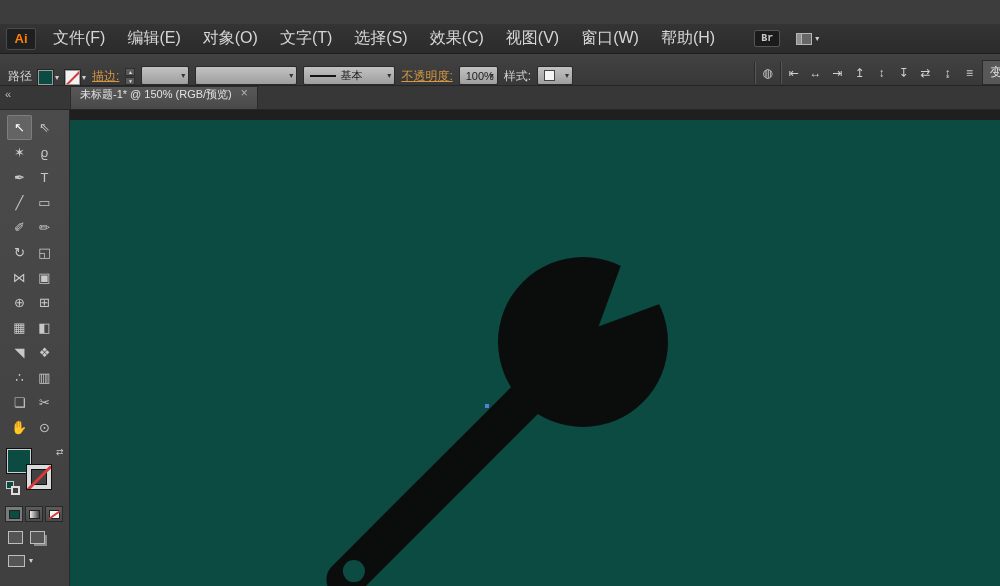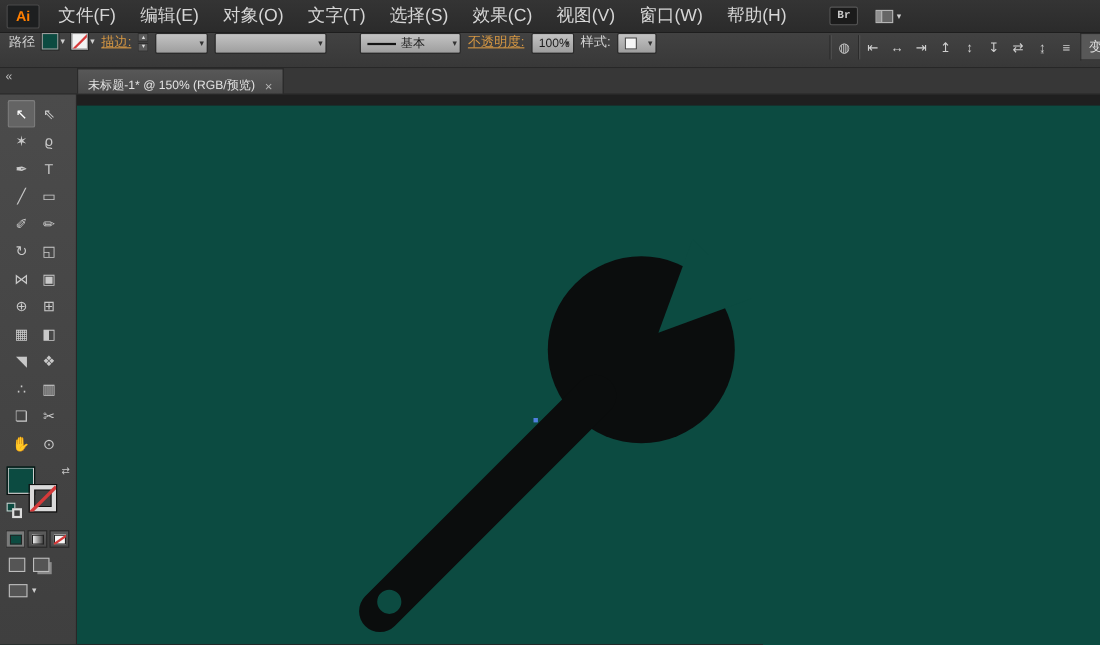--- a/index.html
+++ b/index.html
@@ -1,58 +1,58 @@
 <!DOCTYPE html>
 <html style="--canvas_bg: #0c4b41; --wrench: #0b0d0d; --anchor: #4f7fe0; --link: #d79843;"><head>
 <meta charset="utf-8">
 <style>
   *{box-sizing:border-box;}
   html,body{margin:0;padding:0;background:#222;}
   #app{width:1000px;height:586px;font-family:"Liberation Sans","DejaVu Sans",sans-serif;display:flex;flex-direction:column;overflow:hidden;background:#3d3d3d;user-select:none;}
 
   
-  .menu-bar{height:30px;flex:0 0 30px;background:linear-gradient(#343434,#2b2b2b);border-bottom:1px solid #1e1e1e;display:flex;align-items:center;}
+  .menu-bar{height:30px;flex:0 0 30px;background:linear-gradient(#343434,#2b2b2b);border-bottom:1px solid #1e1e1e;display:flex;align-items:center;margin-top:24px;}
   .app-logo{width:30px;height:22px;margin:0 6px;background:#1d1f20;border:1px solid #4b4b4b;color:#ff7f00;font-weight:bold;font-size:13px;display:flex;align-items:center;justify-content:center;border-radius:2px;}
   .menu-items{display:flex;height:100%;}
   .menu-item{padding:0 11px;font-size:16px;color:#d6d6d6;display:flex;align-items:center;cursor:default;}
   .bridge-button{margin-left:28px;padding:2px 6px;font-size:10px;font-weight:bold;color:#c9c9c9;background:#1b1b1b;border:1px solid #555;border-radius:2px;font-family:Liberation Mono, monospace;}
   .workspace-switcher{margin-left:16px;display:flex;align-items:center;gap:3px;}
   .ws-icon{width:16px;height:12px;border:1px solid #b5b5b5;display:flex;background:#666;}
   .ws-icon i{display:block;width:5px;border-right:1px solid #b5b5b5;background:#909090;}
   .caret{font-size:8px;color:#cfcfcf;line-height:1;}
 
   
-  .control-bar{height:32px;flex:0 0 32px;background:linear-gradient(#424242,#383838);border-bottom:1px solid #252525;display:flex;align-items:flex-start;padding:0 0 0 8px;gap:6px;font-size:12px;color:#cfcfcf;white-space:nowrap;overflow:hidden;}
+  .control-bar{height:32px;flex:0 0 32px;background:linear-gradient(#424242,#383838);border-bottom:1px solid #252525;display:flex;align-items:flex-end;padding:0 0 0 8px;gap:6px;font-size:12px;color:#cfcfcf;white-space:nowrap;overflow:hidden;}
   .swatch-well{display:flex;align-items:center;gap:2px;}
   .swatch{width:15px;height:15px;border:1px solid #9b9b9b;box-shadow:0 0 0 1px #262626;}
   .fill-swatch-cb{background:var(--canvas_bg);}
   .stroke-swatch-cb{background:#f2f2f2;position:relative;overflow:hidden;}
   .stroke-swatch-cb::after{content:"";position:absolute;left:-4px;right:-4px;top:50%;height:2px;background:#d63a3a;transform:rotate(-45deg);}
   .link-label{color:var(--link);text-decoration:underline;}
   .spinner{display:flex;flex-direction:column;gap:1px;}
   .spinner span{font-size:5px;line-height:6px;color:#ddd;background:#5a5a5a;border:1px solid #2e2e2e;width:10px;text-align:center;}
   .dropdown{height:19px;background:linear-gradient(#c3c3c3,#9e9e9e);border:1px solid #2b2b2b;border-radius:2px;display:flex;align-items:center;color:#1c1c1c;font-size:11px;position:relative;padding:0 15px 0 6px;}
   .dropdown .caret{position:absolute;right:3px;color:#333;}
   .dd-stroke{width:48px;}
   .dd-profile{width:102px;}
-  .dd-brush{width:92px;margin-left:24px;}
+  .dd-brush{width:92px;}
   .dd-opacity{width:39px;}
   .dd-style{width:36px;}
   .stroke-preview-line{display:inline-block;width:26px;height:2px;background:#141414;margin-right:4px;}
   .mini-style-swatch{display:inline-block;width:11px;height:11px;background:#f5f5f5;border:1px solid #444;}
   .vsep{width:1px;height:22px;background:#2b2b2b;box-shadow:1px 0 0 #565656;flex:0 0 1px;}
   .cb-right{margin-left:auto;display:flex;align-items:center;gap:3px;}
   .icon-btn{width:19px;height:20px;display:flex;align-items:center;justify-content:center;color:#cfcfcf;font-size:12px;border-radius:2px;}
   .align-icons{display:flex;align-items:center;gap:3px;}
   .panel-tab{background:#585858;border:1px solid #2a2a2a;border-right:none;padding:3px 2px 3px 7px;font-size:12px;color:#e0e0e0;width:18px;overflow:hidden;}
 
   
   .tab-bar{height:24px;flex:0 0 24px;background:#373737;border-bottom:1px solid #262626;display:flex;align-items:flex-end;}
   .panel-collapse{width:70px;color:#bdbdbd;font-size:11px;padding:2px 0 0 5px;align-self:flex-start;}
-  .doc-tab{height:23px;background:linear-gradient(#585858,#494949);border:1px solid #2a2a2a;border-bottom:none;display:flex;align-items:flex-end;padding:0 9px;font-size:11px;color:#e2e2e2;gap:9px;}
+  .doc-tab{height:23px;background:linear-gradient(#585858,#494949);border:1px solid #2a2a2a;border-bottom:none;display:flex;align-items:flex-start;padding:0 9px;font-size:11px;color:#e2e2e2;gap:9px;}
   .tab-close{color:#b5b5b5;font-size:12px;line-height:1;}
 
   
   .main{flex:1;display:flex;min-height:0;}
 
   
   .toolbar{width:70px;flex:0 0 70px;background:linear-gradient(180deg,#4b4b4b,#3f3f3f);border-right:1px solid #272727;display:flex;flex-direction:column;padding-top:5px;position:relative;}
   .tool-grid{display:grid;grid-template-columns:25px 25px;margin-left:7px;}
   .tool{width:25px;height:25px;display:flex;align-items:center;justify-content:center;font-size:13px;color:#c8c8c8;cursor:default;}
   .tool.selected{background:#646464;box-shadow:inset 0 0 0 1px #7d7d7d;border-radius:2px;color:#ffffff;}

